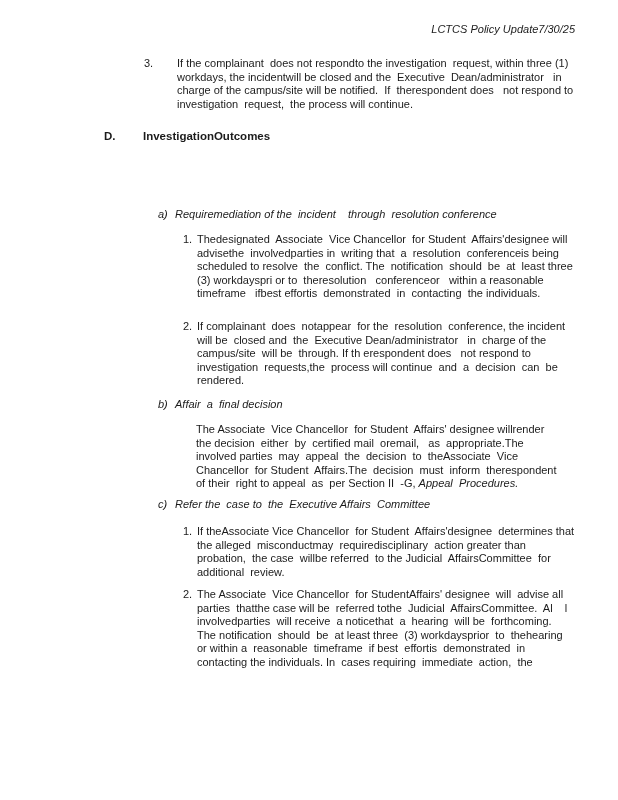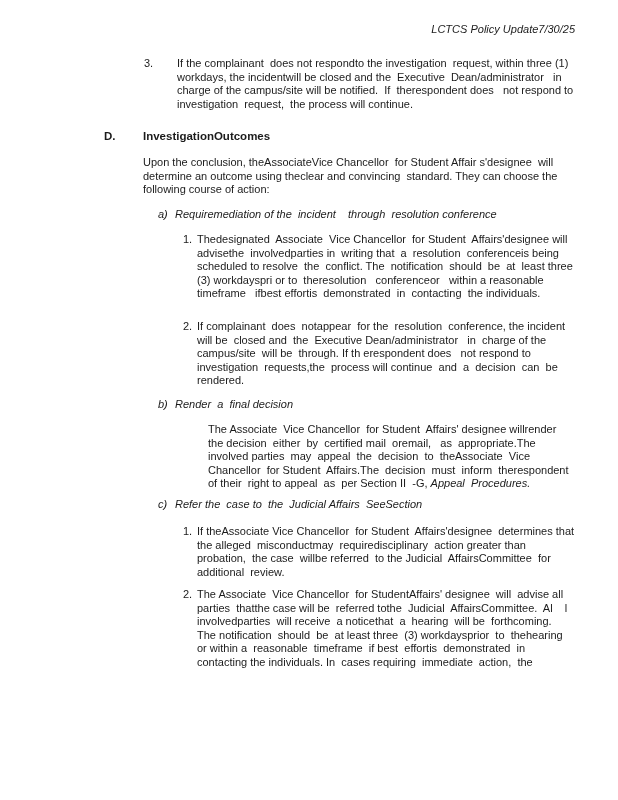--- a/index.html
+++ b/index.html
@@ -41,21 +41,21 @@
   .optC { top:498px; }
 
   .subitem { position:absolute; left:183px; width:392px; }
   .subitem .marker { width:14px; }
   .subitem .t { width:378px; }
   .a1 { top:233px; }
   .a2 { top:320px; }
   .c1 { top:525px; }
   .c2 { top:588px; }
 
-  .bpara { position:absolute; top:423px; left:208px; width:362px; }
+  .bpara { position:absolute; top:423px; left:196px; width:362px; }
 
   .pageno { position:absolute; top:757px; left:322px; }
 
   i { font-style:italic; }
 </style>
 </head>
 <body>
 
 <div class="page">
 
@@ -64,47 +64,46 @@
   <div class="item3 row">
     <span class="marker">3.</span>
     <div class="t">If the complainant  does not respondto the investigation  request, within three (1) workdays, the incidentwill be closed and the  Executive  Dean/administrator   in charge of the campus/site will be notified.  If  therespondent does   not respond to investigation  request,  the process will continue.</div>
   </div>
 
   <div class="secD row">
     <span class="marker">D.</span>
     <div>InvestigationOutcomes</div>
   </div>
 
-  <div class="intro t">Upon the conclusion, theAssociateVice Chancellor  for Student Affair s'designee  will determine an outcome using theclear and convincing  standard. They can choose the following course of action:</div>
 
   <div class="opt-heading optA row">
     <span class="marker">a)</span>
     <div class="t">Requiremediation of the  incident    through  resolution conference</div>
   </div>
 
   <div class="subitem a1 row">
     <span class="marker">1.</span>
     <div class="t">Thedesignated  Associate  Vice Chancellor  for Student  Affairs'designee will advisethe  involvedparties in  writing that  a  resolution  conferenceis being  scheduled to resolve  the  conflict. The  notification  should  be  at  least three (3) workdayspri or to  theresolution   conferenceor   within a reasonable  timeframe   ifbest effortis  demonstrated  in  contacting  the individuals.</div>
   </div>
 
   <div class="subitem a2 row">
     <span class="marker">2.</span>
     <div class="t">If complainant  does  notappear  for the  resolution  conference, the incident will be  closed and  the  Executive Dean/administrator   in  charge of the campus/site  will be  through. If th erespondent does   not respond to investigation  requests,the  process will continue  and  a  decision  can  be rendered.</div>
   </div>
 
   <div class="opt-heading optB row">
     <span class="marker">b)</span>
-    <div class="t">Render  a  final decision</div>
+    <div class="t">Affair  a  final decision</div>
   </div>
 
   <div class="bpara t"><span>The Associate  Vice Chancellor  for Student  Affairs' designee willrender  the decision  either  by  certified mail  oremail,   as  appropriate.The   involved parties  may  appeal  the  decision  to  theAssociate  Vice Chancellor  for Student  Affairs.The  decision  must  inform  therespondent   of their  right to appeal  as  per Section II  -G, </span><i>Appeal  Procedures.</i></div>
 
   <div class="opt-heading optC row">
     <span class="marker">c)</span>
-    <div class="t">Refer the  case to  the  Judicial Affairs  SeeSection</div>
+    <div class="t">Refer the  case to  the  Executive Affairs  Committee</div>
   </div>
 
   <div class="subitem c1 row">
     <span class="marker">1.</span>
     <div class="t">If theAssociate Vice Chancellor  for Student  Affairs'designee  determines that the alleged  misconductmay  requiredisciplinary  action greater than probation,  the case  willbe referred  to the Judicial  AffairsCommittee  for additional  review.</div>
   </div>
 
   <div class="subitem c2 row">
     <span class="marker">2.</span>
     <div class="t"><span>The Associate  Vice Chancellor  for StudentAffairs' designee  will  advise all parties  thatthe case will be  referred tothe  Judicial  AffairsCommittee.  Al    l involvedparties  will receive  a noticethat  a  hearing  will be  forthcoming.  The notification  should  be  at least three  (3) workdaysprior  to  thehearing  or within a  reasonable  timeframe  if best  effortis  demonstrated  in  contacting the individuals. In  cases requiring  immediate  action,  the  hearing  may be expedited.   SeeSection  II  -E, </span><i>JudicialAffairs Committee   Procedures.</i></div>

